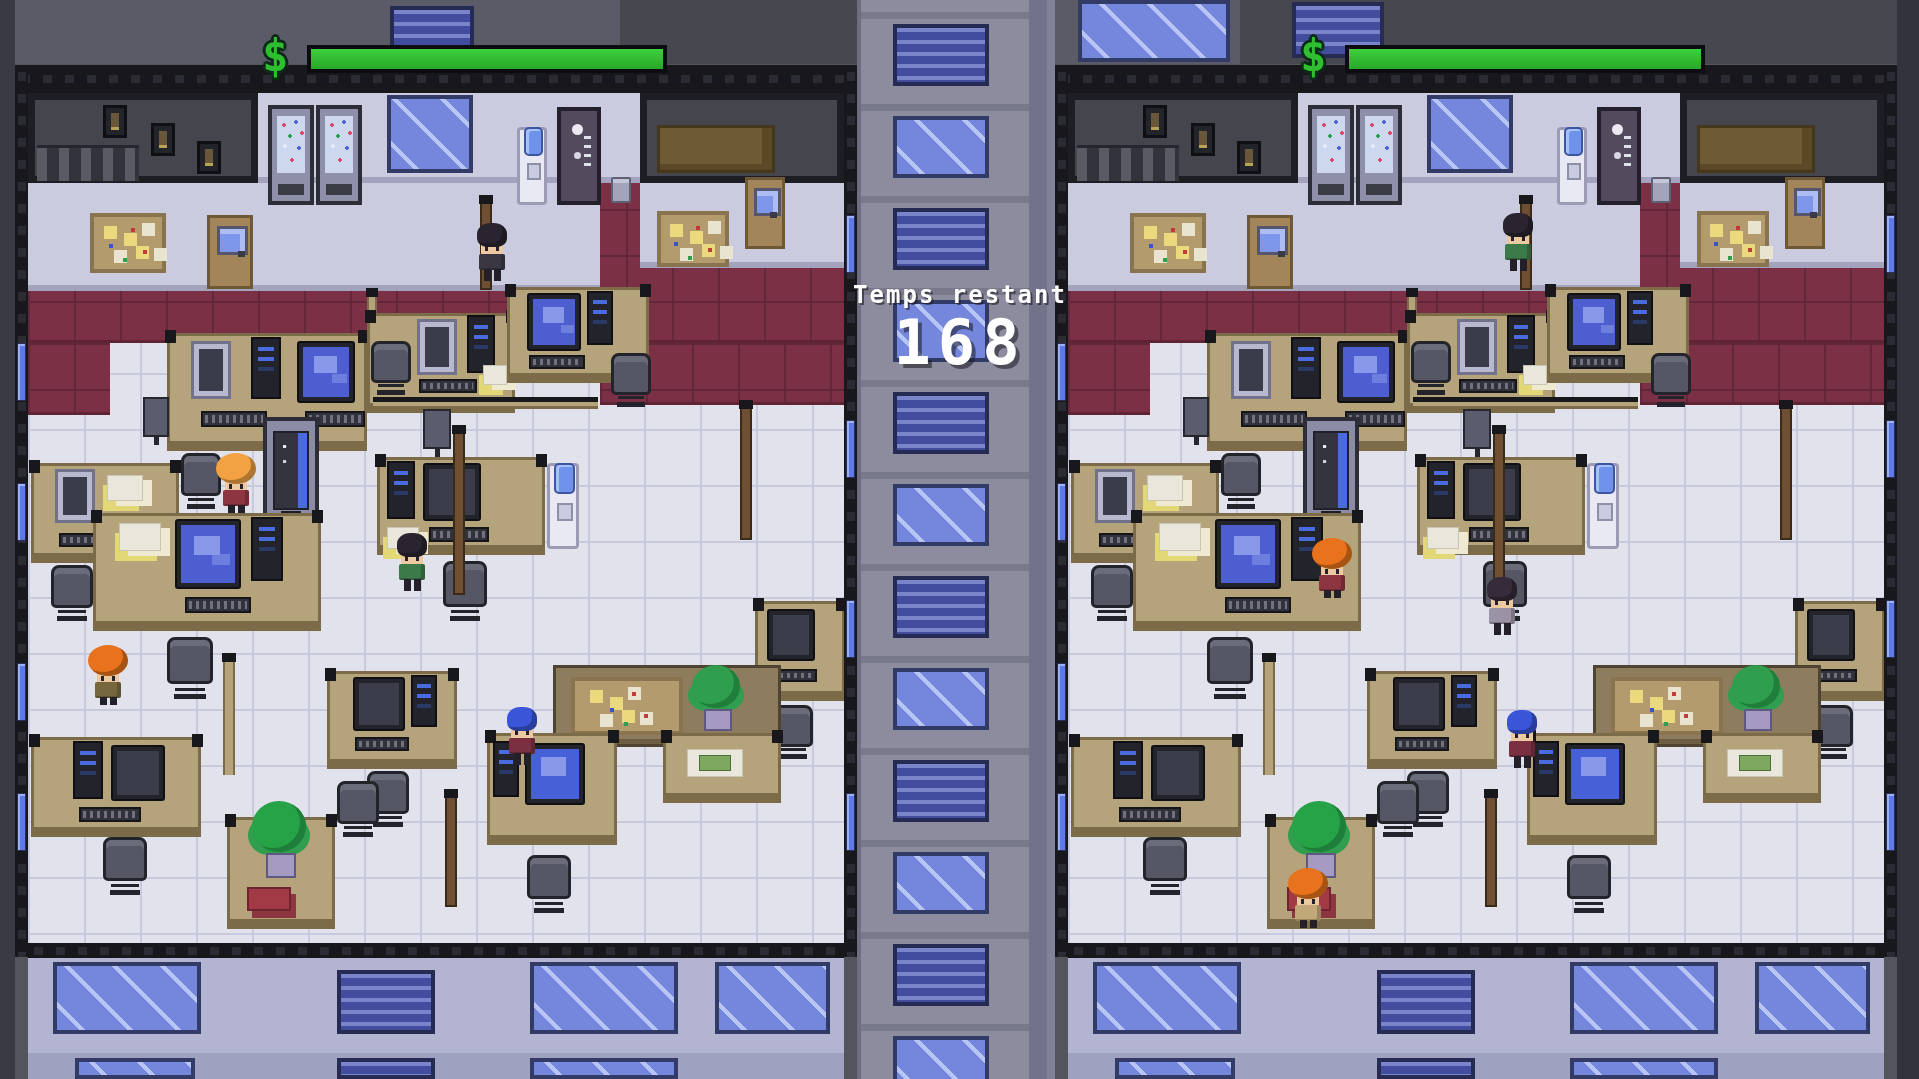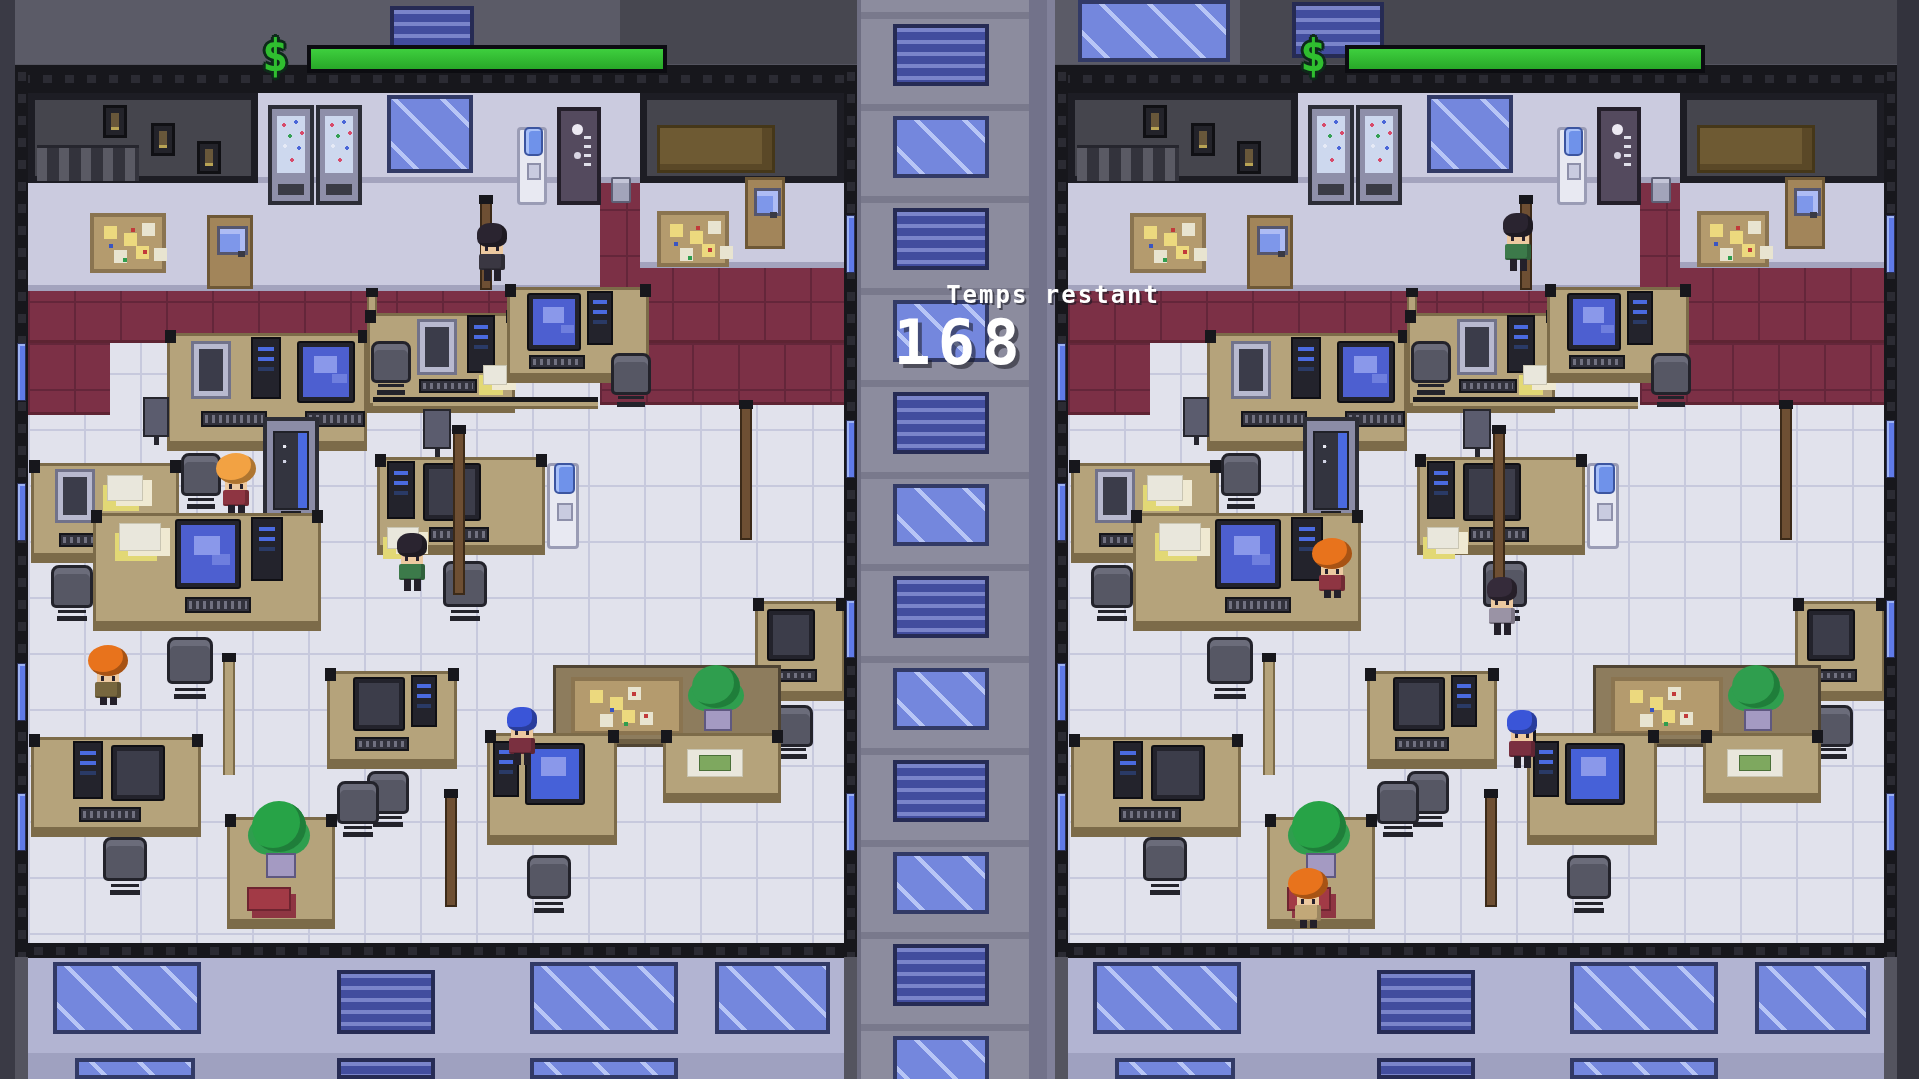--- a/index.html
+++ b/index.html
@@ -110,21 +110,21 @@
   .char .body{left:2px;top:31px;width:26px;height:16px;background:var(--shirt);border-radius:2px;box-shadow:inset -4px -2px 0 rgba(0,0,0,.2);}
   .char.big .body{top:37px;}
   .char .legs{left:7px;top:46px;width:7px;height:12px;background:#24202a;box-shadow:10px 0 0 #24202a;}
   .char.big .legs{top:52px;height:8px;}
 
   
   .hud-symbol{position:absolute;font-weight:bold;font-size:44px;line-height:44px;color:#2fbe2f;
     text-shadow:3px 0 0 #0e2a1a,-3px 0 0 #0e2a1a,0 3px 0 #0e2a1a,0 -3px 0 #0e2a1a,2px 2px 0 #0e2a1a,-2px -2px 0 #0e2a1a,2px -2px 0 #0e2a1a,-2px 2px 0 #0e2a1a;z-index:60;}
   .money-bar{position:absolute;width:352px;height:20px;border:4px solid #0c0c11;background:#101016;z-index:60;}
   .money-fill{height:100%;background:linear-gradient(#3ecf3e,#28a828);}
-  .timer-label{position:absolute;left:760px;top:281px;width:400px;text-align:right;font-weight:bold;font-size:24px;color:#ffffff;letter-spacing:2px;text-shadow:2px 2px 0 rgba(25,25,35,.6);z-index:55;}
+  .timer-label{position:absolute;left:760px;top:281px;width:400px;text-align:center;font-weight:bold;font-size:24px;color:#ffffff;letter-spacing:2px;text-shadow:2px 2px 0 rgba(25,25,35,.6);z-index:55;}
   .timer-value{position:absolute;left:760px;top:306px;width:400px;text-align:center;font-weight:bold;font-size:62px;color:#ffffff;letter-spacing:7px;text-shadow:4px 4px 0 rgba(25,25,35,.55);z-index:55;}
 </style>
 </head>
 <body>
 
 <div id="stage">
   <div class="hud-symbol" style="left:262px;top:34px;">$</div>
   <div class="money-bar" style="left:307px;top:45px;">
     <div class="money-fill" style="width: 100%;"></div>
   </div>

